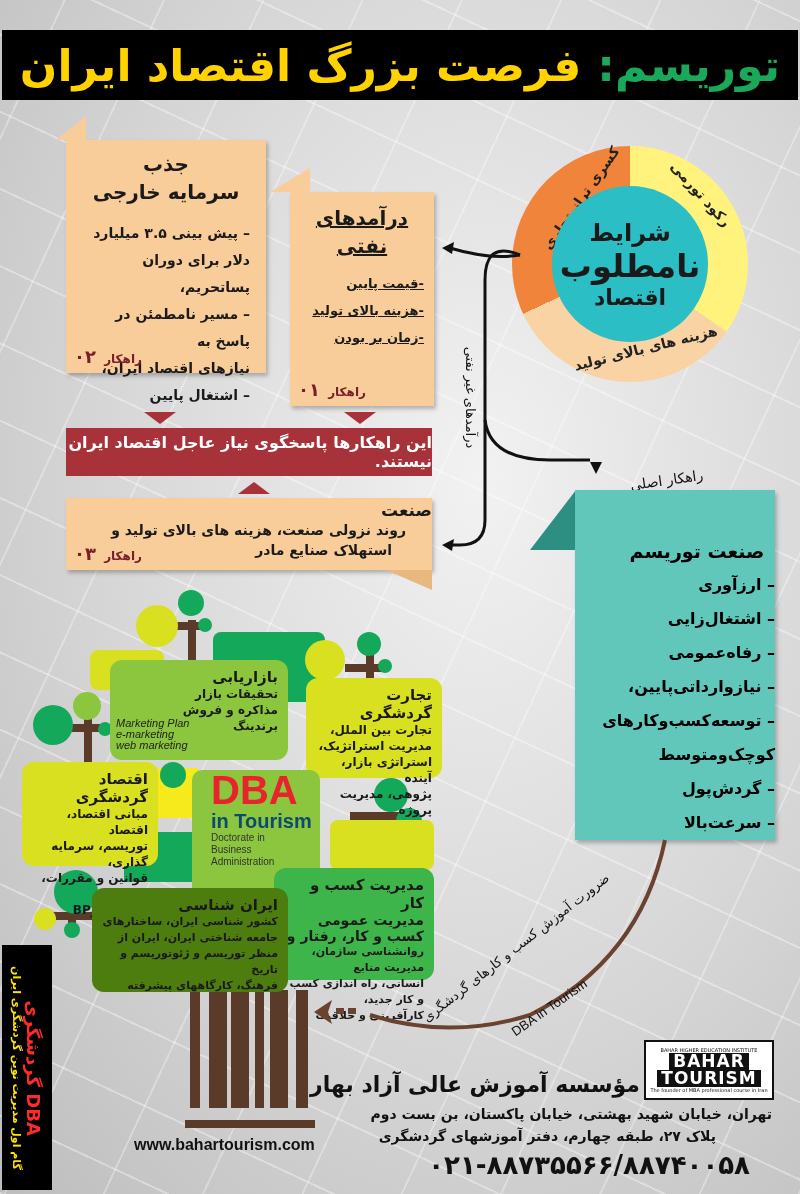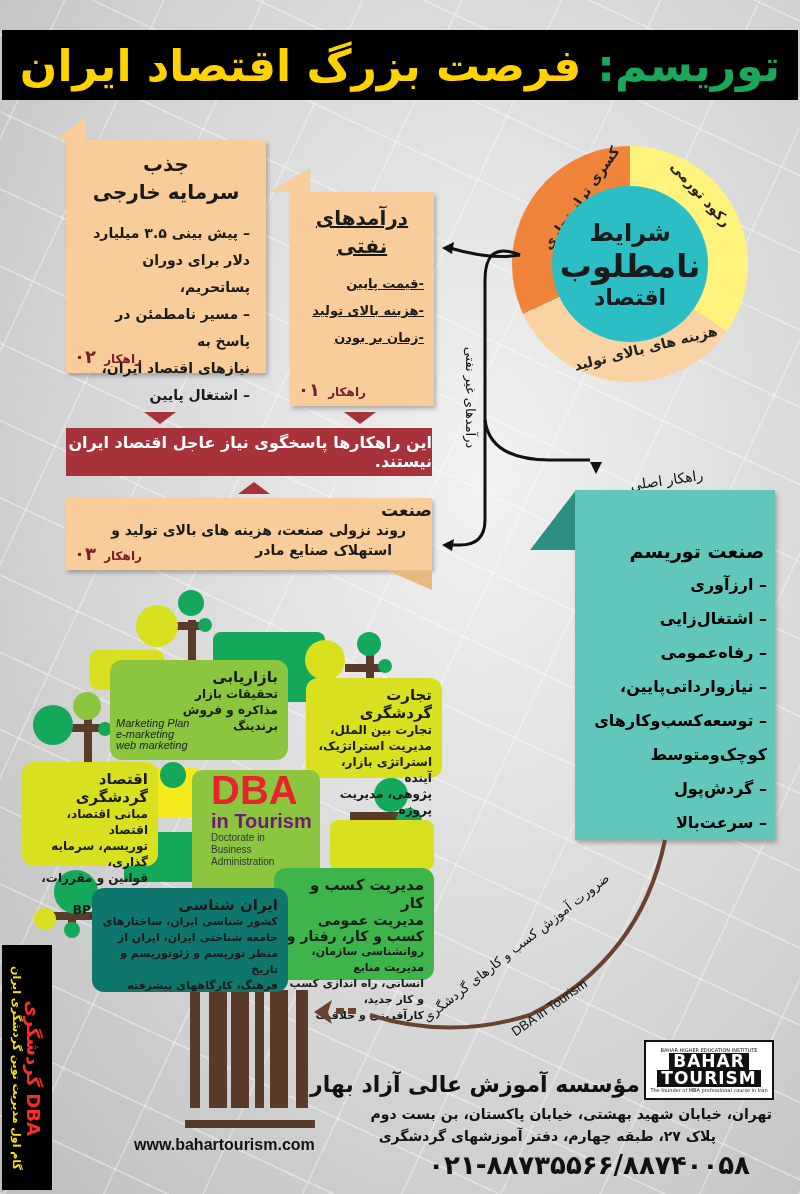--- a/index.html
+++ b/index.html
@@ -64,21 +64,21 @@
 
   .teal-card {
     left:575px; top:490px; width:200px; height:350px; background:#62c7bb;
     box-shadow:2px 3px 4px rgba(0,0,0,0.25);
   }
   .teal-fold {
     left:530px; top:490px; width:0; height:0;
     border-right:46px solid #2d8f82; border-top:60px solid transparent; border-bottom:0;
   }
   .teal-title { font-weight:bold; font-size:19px; text-align:center; margin-top:50px;margin-left:44px; }
-  .teal-list { font-size:16px; font-weight:bold; line-height:34px; padding-right:8px; margin-top:6px; }
+  .teal-list { font-size:16px; font-weight:bold; line-height:34px; padding-right:0; margin-top:6px; }
 
   .tree-box { border-radius:12px; padding:8px 10px; box-sizing:border-box; color:#1a1a1a; }
   .tb-title { font-weight:bold; font-size:15px; }
   .tb-body { font-size:12px; font-weight:bold; line-height:16px; }
   .circle { border-radius:50%; position:absolute; }
   .trunk { background:#5a3a28; position:absolute; }
 
   .side-strip {
     left:2px; top:945px; width:50px; height:245px; background:#000;
     display:flex; align-items:center; justify-content:center;
@@ -255,35 +255,35 @@
 <div class="abs tree-box" style="left:22px; top:762px; width:136px; height:104px; background:#d8e020;">
   <div class="tb-title">اقتصاد گردشگری</div>
   <div class="tb-body">مبانی اقتصاد، اقتصاد</div>
   <div class="tb-body">توریسم، سرمایه گذاری،</div>
   <div class="tb-body">قوانین و مقررات، سطوح</div>
   <div class="tb-body">توجیهی وBP</div>
 </div>
 
 <div class="abs" style="left:192px; top:770px; width:128px; height:118px; background:#8cc63e; border-radius:10px 10px 0 0; direction:ltr; text-align:left; font-family:'Liberation Sans', sans-serif; padding-left:19px; box-sizing:border-box;">
   <div style="color:#e8232c; font-weight:bold; font-size:40px; line-height:40px;">DBA</div>
-  <div style="color:#701a75; font-weight:bold; font-size:20px; line-height:22px;">in Tourism</div>
+  <div style="color:#0c4a6e; font-weight:bold; font-size:20px; line-height:22px;">in Tourism</div>
   <div style="font-size:10px; color:#333; line-height:12px;">Doctorate in</div>
   <div style="font-size:10px; color:#333; line-height:12px;">Business</div>
   <div style="font-size:10px; color:#333; line-height:12px;">Administration</div>
 </div>
 
 <div class="abs tree-box" style="left:274px; top:868px; width:160px; height:112px; background:#3db54a;">
   <div class="tb-title">مدیریت کسب و کار</div>
   <div class="tb-body" style="font-size:14px;">مدیریت عمومی کسب و کار، رفتار و</div>
   <div class="tb-body" style="font-size:11px;">روانشناسی سازمان، مدیریت منابع</div>
   <div class="tb-body" style="font-size:11px;">انسانی، راه اندازی کسب و کار جدید،</div>
   <div class="tb-body" style="font-size:11px;">کارآفرینی و خلاقیت</div>
 </div>
 
-<div class="abs tree-box" style="left:92px; top:888px; width:196px; height:104px; background:#0f766e;">
+<div class="abs tree-box" style="left:92px; top:888px; width:196px; height:104px; background:#4d7c0f;">
   <div class="tb-title">ایران شناسی</div>
   <div class="tb-body" style="font-size:11px;">کشور شناسی ایران، ساختارهای</div>
   <div class="tb-body" style="font-size:11px;">جامعه شناختی ایران، ایران از</div>
   <div class="tb-body" style="font-size:11px;">منظر توریسم و ژئوتوریسم و تاریخ</div>
   <div class="tb-body" style="font-size:11px;">فرهنگ، کارگاههای پیشرفته</div>
 </div>
 
 <svg class="abs" style="left:300px; top:830px;" width="380" height="210" viewBox="0 0 380 210">
   <path d="M 365 10 Q 340 130 230 185 Q 150 210 70 185" stroke="#6a4330" stroke-width="4" fill="none"></path>
   <rect x="48" y="178" width="8" height="6" fill="#6a4330"></rect>

